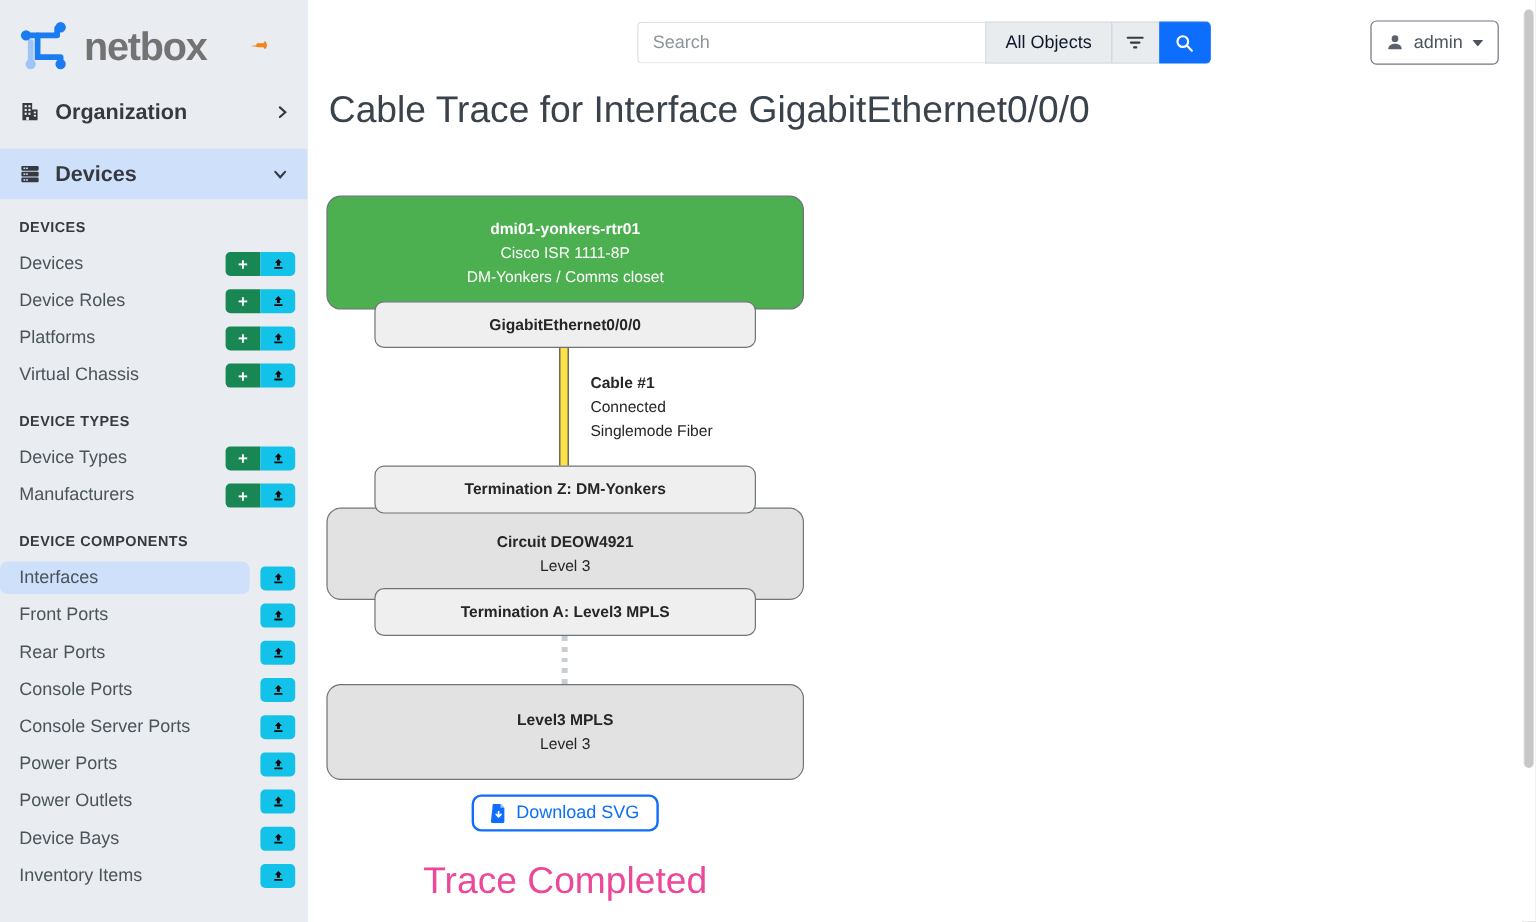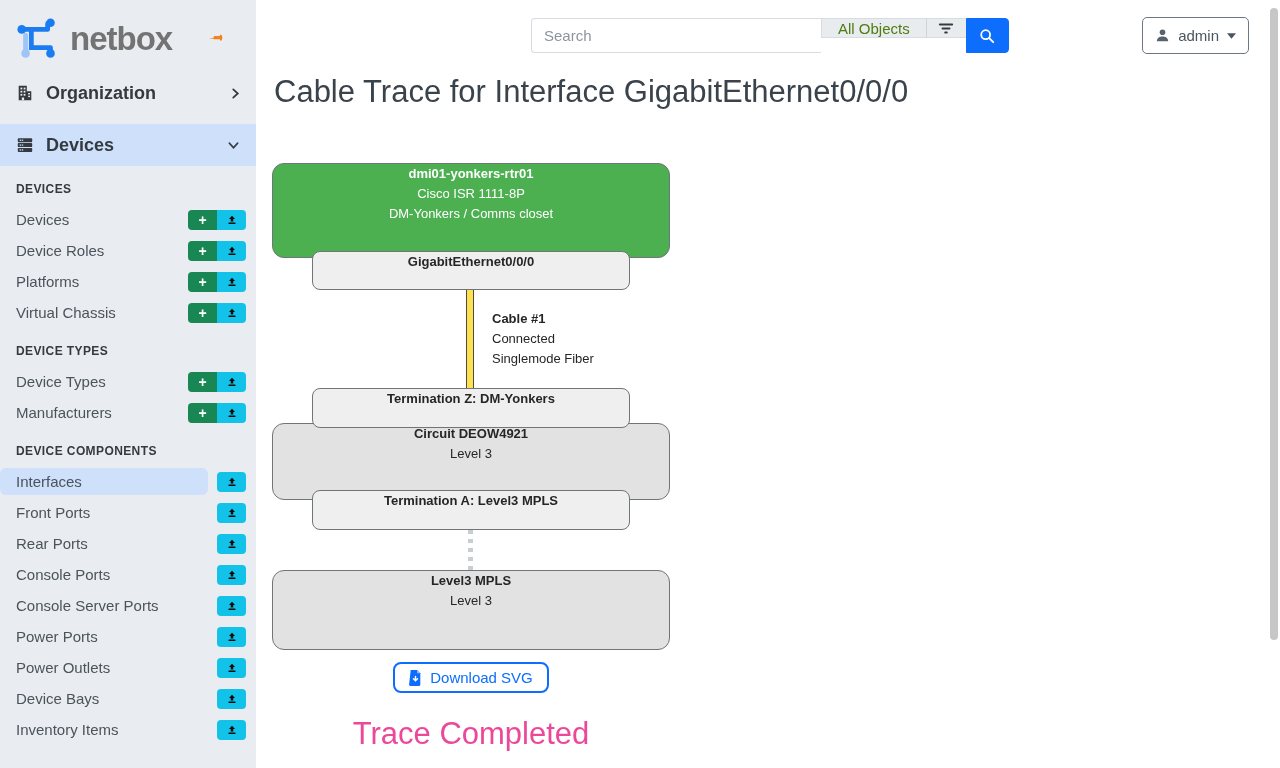--- a/index.html
+++ b/index.html
@@ -32,41 +32,41 @@
   .mini-btn.import { background:#13c2e8; border-radius:0 4px 4px 0; }
   .mini-btn.import.solo { border-radius:4px; }
 
   
   .main { position:relative; margin-left:256px; width:1024px; height:768px; background:#fff; }
 
   .search-group { position:absolute; left:275px; top:18px; height:35px; display:flex; }
   .search-input { width:290px; height:35px; border:1px solid #d7dce1; border-right:0;
     border-radius:4px 0 0 4px; padding:0 12px; font-size:15px; color:#212529; background:#fff; outline:none; }
   .search-input::placeholder { color:#8d959d; }
-  .seg { height:20px; display:flex; align-items:center; justify-content:center;
-    background:#e9ecef; border:1px solid #d7dce1; border-right:0; font-size:15px; color:#4d7c0f; }
+  .seg { height:35px; display:flex; align-items:center; justify-content:center;
+    background:#e9ecef; border:1px solid #d7dce1; border-right:0; font-size:15px; color:#0f172a; }
   .seg.scope { padding:0 16px; cursor:pointer; }
   .seg.filter { width:40px; border-left:1px solid #ced4da; cursor:pointer; }
   .search-btn { width:43px; height:35px; background:#0d6efd; border:1px solid #0d6efd;
     border-radius:0 4px 4px 0; display:flex; align-items:center; justify-content:center; cursor:pointer; }
 
   .user-btn { position:absolute; right:31px; top:17px; height:37px; padding:0 12px;
     background:#fff; border:1px solid #6e7781; border-radius:5px; display:flex; align-items:center; gap:8px;
     font-size:15px; color:#4b5560; cursor:pointer; }
 
   .page-title { padding:74px 0 0 18px; font-size:31px; font-weight:400; color:#3a424b; }
 
   .content-row { display:flex; margin-top:32px; padding-left:16px; }
   .left-col { width:398px; }
 
   
   .diagram { position:relative; width:398px; height:487px; margin-top:21px;
     font-size:13px; color:#262626; text-align:center; }
   .tbox { position:absolute; display:flex; flex-direction:column; align-items:center;
-    justify-content:flex-start; border:1px solid #6f7579; line-height:20px; }
+    justify-content:center; border:1px solid #6f7579; line-height:20px; }
   .t1 { font-weight:bold; }
   .box-device { left:0; top:0; width:398px; height:95px; background:#4caf50; color:#fff;
     border-radius:12px; z-index:1; }
   .box-iface { left:40px; top:88px; width:318px; height:39px; background:#efefef; border-radius:8px; z-index:3; }
   .cable-line { position:absolute; left:194px; top:127px; width:8px; height:98px; z-index:0;
     background:#ffe14d; border-left:1px solid #4b4b4b; border-right:1px solid #4b4b4b; }
   .cable-label { position:absolute; left:220px; top:146px; text-align:left; line-height:20px; }
   .box-termz { left:40px; top:225px; width:318px; height:40px; background:#efefef; border-radius:8px; z-index:3; }
   .box-circuit { left:0; top:260px; width:398px; height:77px; background:#e2e2e2; border-radius:12px; z-index:2; }
   .box-terma { left:40px; top:327px; width:318px; height:40px; background:#efefef; border-radius:8px; z-index:3; }

